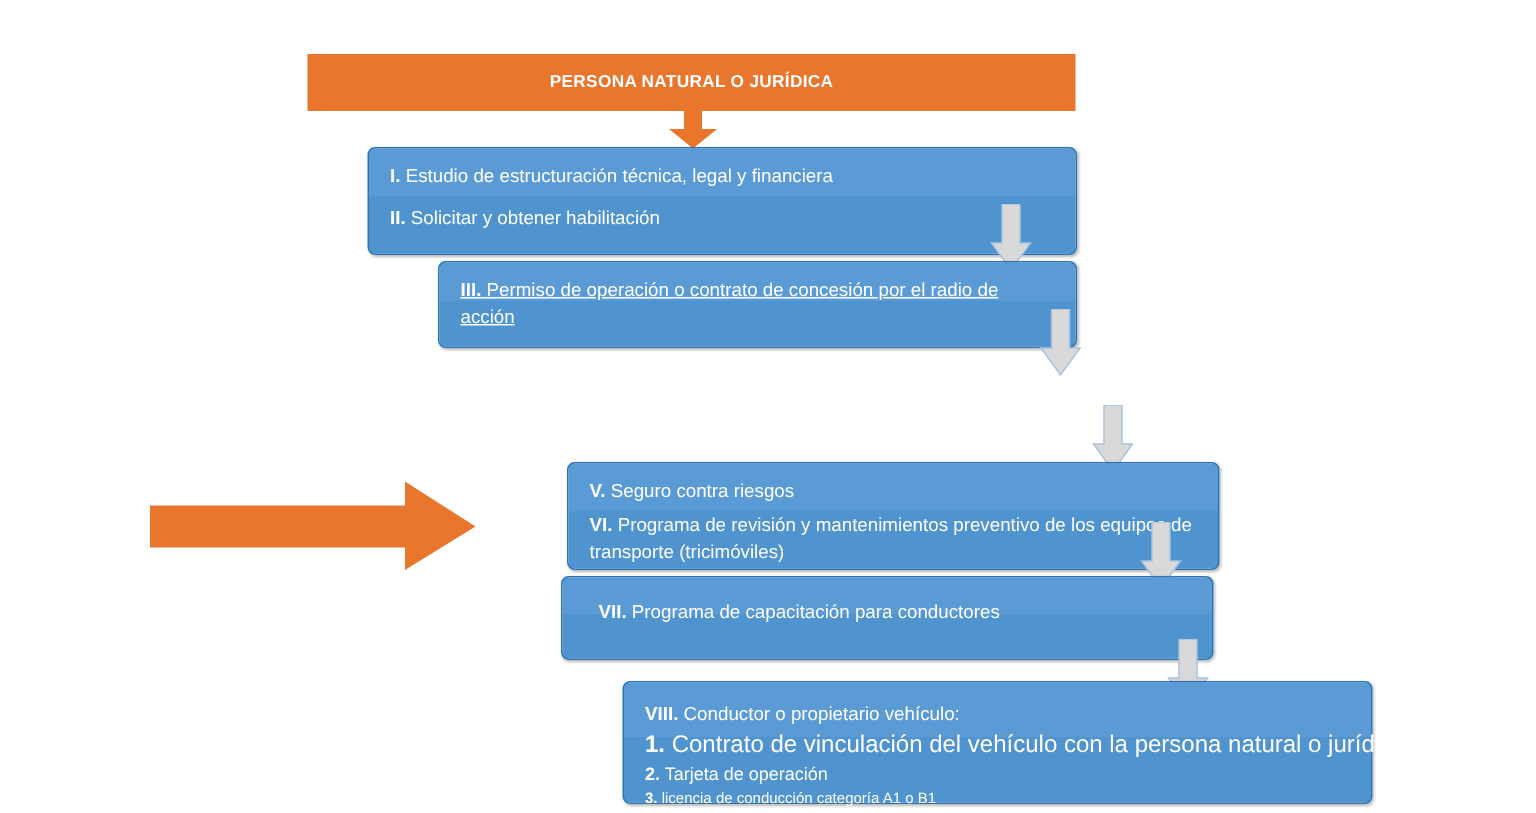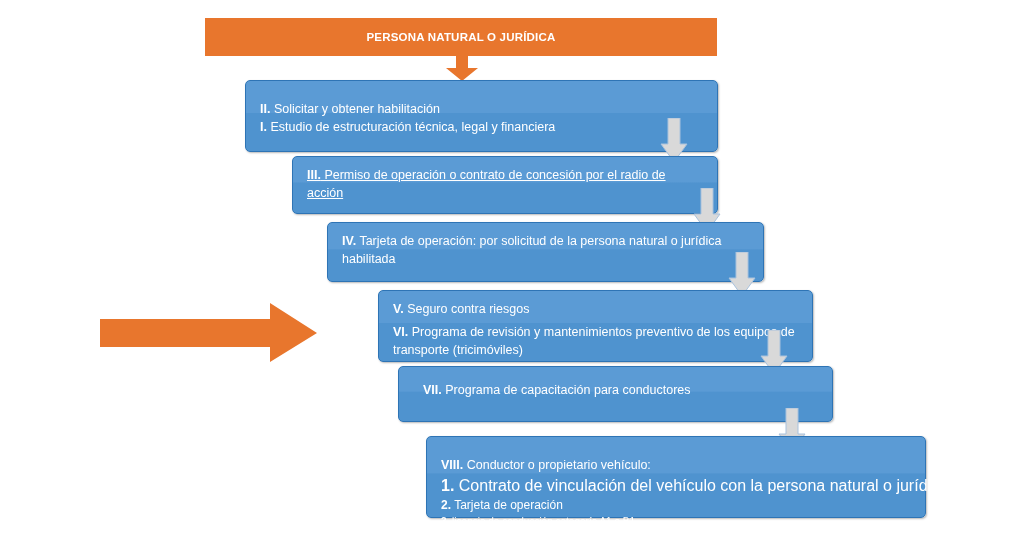--- a/index.html
+++ b/index.html
@@ -10,20 +10,21 @@
     width: 1024px;
     height: 542px;
     background: #ffffff;
     font-family: "Liberation Sans", sans-serif;
     overflow: hidden;
   }
   #canvas {
     position: relative;
     width: 1024px;
     height: 433px;
+    margin-top: 18px;
   }
 
   
   .header-bar {
     position: absolute;
     left: 205px;
     top: 18px;
     width: 512px;
     height: 38px;
     background: #e8762d;
@@ -102,76 +103,71 @@
 
   <div class="header-bar">
     <span>PERSONA NATURAL O JURÍDICA</span>
   </div>
 
   <svg class="hdr-arrow" viewBox="0 0 34 26">
     <polygon points="11,0 23,0 23,12 33,12 17,25 1,12 11,12" fill="#e8762d"></polygon>
   </svg>
 
   <div class="box" style="left:245px; top:80px; width:473px; height:72px;">
+    <div class="ln">
+      <b>I.</b><span> Estudio de estructuración técnica, legal y financiera</span>
+    </div>
     <div class="ln" style="margin-top:10px;">
       <b>II.</b><span> Solicitar y obtener habilitación</span>
-    </div>
-    <div class="ln">
-      <b>I.</b><span> Estudio de estructuración técnica, legal y financiera</span>
     </div>
   </div>
 
   <svg class="down-arrow" viewBox="0 0 28 46" style="left:660px; top:118px;">
     <polygon points="8,0 20,0 20,26 27,26 14,44 1,26 8,26" fill="#d9d9d9" stroke="#a9c2dd" stroke-width="1"></polygon>
   </svg>
 
   <div class="box" style="left:292px; top:156px; width:426px; height:58px;text-decoration:underline;">
     <div class="wrapln">
       <b>III.</b><span> Permiso de operación o contrato de concesión por el radio de acción</span>
     </div>
   </div>
 
   <svg class="down-arrow" viewBox="0 0 28 46" style="left:693px; top:188px;">
     <polygon points="8,0 20,0 20,26 27,26 14,44 1,26 8,26" fill="#d9d9d9" stroke="#a9c2dd" stroke-width="1"></polygon>
   </svg>
 
-  <div class="box" style="left:327px; top:222px; width:437px; height:60px;">
-    <div class="wrapln">
-      <b>IV.</b><span> Tarjeta de operación: por solicitud de la persona natural o jurídica habilitada</span>
-    </div>
-  </div>
 
   <svg class="down-arrow" viewBox="0 0 28 46" style="left:728px; top:252px;">
     <polygon points="8,0 20,0 20,26 27,26 14,44 1,26 8,26" fill="#d9d9d9" stroke="#a9c2dd" stroke-width="1"></polygon>
   </svg>
 
   <div class="box" style="left:378px; top:290px; width:435px; height:72px;">
     <div class="ln">
       <b>V.</b><span> Seguro contra riesgos</span>
     </div>
     <div class="wrapln" style="margin-top:5px;">
       <b>VI.</b><span> Programa de revisión y mantenimientos preventivo de los equipos de transporte (tricimóviles)</span>
     </div>
   </div>
 
   <svg class="down-arrow" viewBox="0 0 28 46" style="left:760px; top:330px;">
     <polygon points="8,0 20,0 20,26 27,26 14,44 1,26 8,26" fill="#d9d9d9" stroke="#a9c2dd" stroke-width="1"></polygon>
   </svg>
 
-  <div class="box" style="left:398px; top:366px; width:435px; height:56px;padding-left:24px;">
+  <div class="box" style="left:374px; top:366px; width:435px; height:56px;padding-left:24px;">
     <div class="wrapln" style="margin-top:5px;">
       <b>VII.</b><span> Programa de capacitación para conductores</span>
     </div>
   </div>
 
   <svg class="down-arrow" viewBox="0 0 28 46" style="left:778px; top:408px;">
     <polygon points="8,0 20,0 20,26 27,26 14,44 1,26 8,26" fill="#d9d9d9" stroke="#a9c2dd" stroke-width="1"></polygon>
   </svg>
 
-  <div class="box" style="left:426px; top:436px; width:500px; height:82px; padding-top:19px;">
+  <div class="box" style="left:415px; top:436px; width:500px; height:82px; padding-top:12px;">
     <div class="ln" style="font-size:12.5px;">
       <b>VIII.</b><span> Conductor o propietario vehículo:</span>
     </div>
     <div class="ln" style="font-size:16px;">
       <b>1.</b><span> Contrato de vinculación del vehículo  con la persona natural o jurídica habilitada</span>
     </div>
     <div class="ln" style="font-size:12px;">
       <b>2.</b><span> Tarjeta de operación</span>
     </div>
     <div class="ln" style="font-size:10px;">

